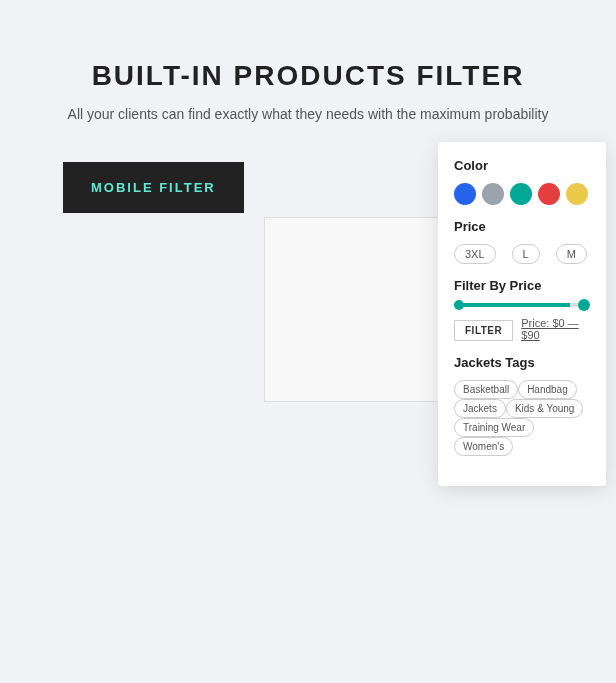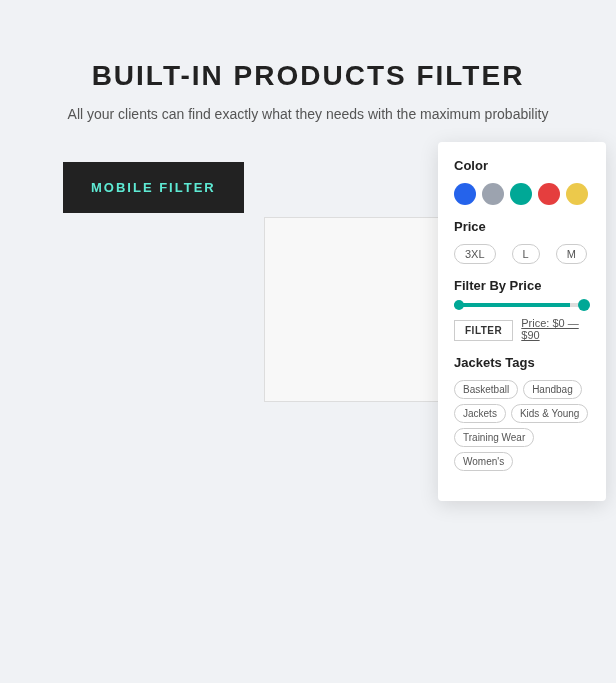--- a/index.html
+++ b/index.html
@@ -189,21 +189,20 @@
 
     .price-range-text {
       font-size: 11px;
       color: #555;
       text-decoration: underline;
     }
 
     .product-tags {
       display: flex;
       flex-wrap: wrap;
-      gap: 5px;
       margin-top: 6px;
       align-items: flex-end;
     }
 
     .product-tag {
       border: 1px solid #ccc;
       border-radius: 20px;
       padding: 3px 8px;
       font-size: 10px;
       color: #555;

